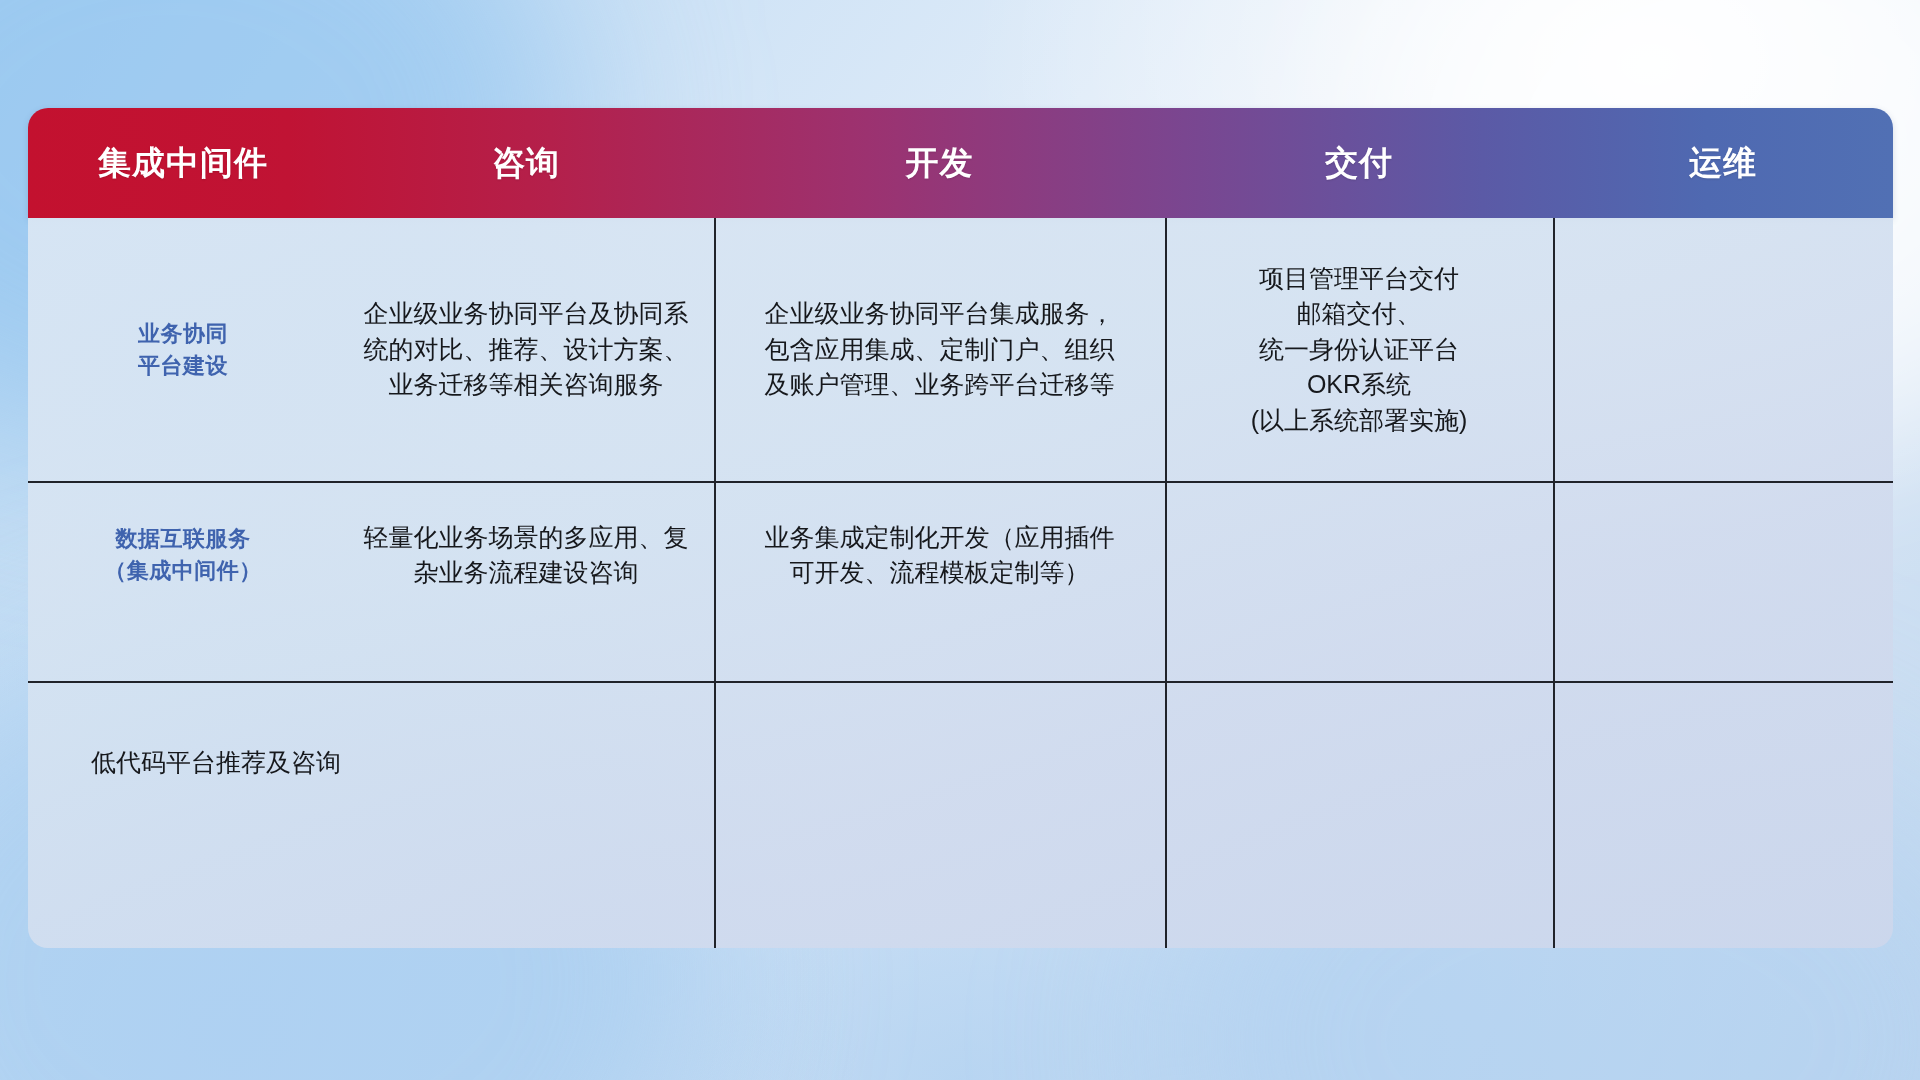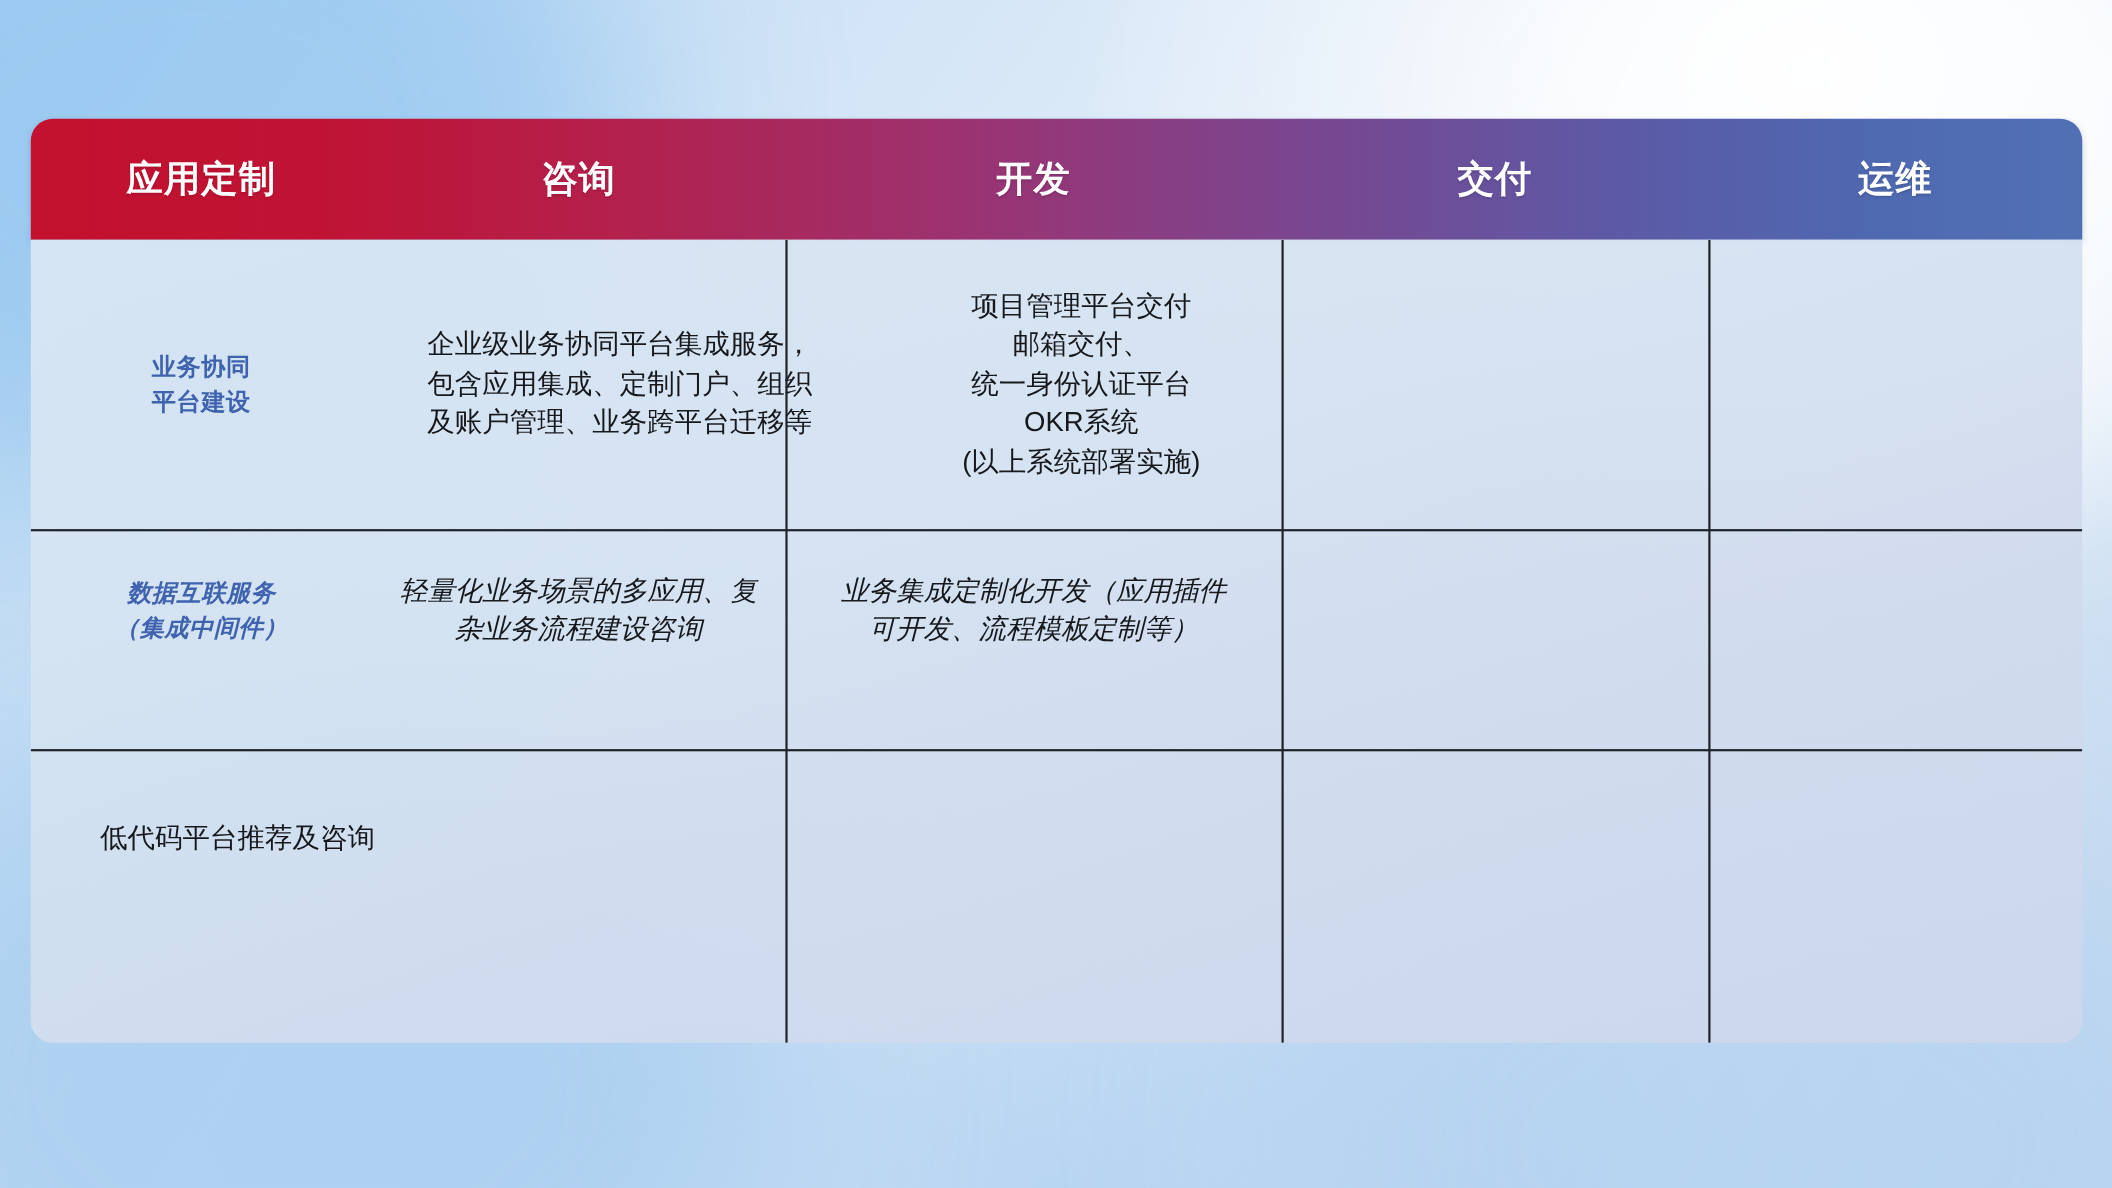--- a/index.html
+++ b/index.html
@@ -78,21 +78,21 @@
         rgba(209,219,238,0.92) 66%,
         rgba(205,215,236,0.92) 100%);
     border-radius: 0 0 20px 20px;
     height: 730px;
     position: relative;
     overflow: hidden;
   }
 
   .trow { display: flex; position: relative; }
   .trow.r0 { height: 263px; }
-  .trow.r1 { height: 148px; font-style: italic; }
+  .trow.r1 { height: 148px; }
   .trow.r2 { height: 267px; }
 
   .td {
     display: flex;
     align-items: center;
     justify-content: center;
     text-align: center;
     padding: 6px 14px;
     font-size: 25px;
     line-height: 1.42;
@@ -133,32 +133,35 @@
 <div id="canvas">
 
   <div class="blob blob-a"></div>
   <div class="blob blob-b"></div>
   <div class="blob blob-c"></div>
   <div class="blob blob-d"></div>
 
   <div id="table">
 
     <div class="thead">
-      <div class="th h0">应用定制</div>
+      <div class="th h0">集成中间件</div>
       <div class="th h1">咨询</div>
       <div class="th c1">开发</div>
       <div class="th c2">交付</div>
       <div class="th c3">运维</div>
     </div>
 
     <div class="tbody">
 
       <div class="trow r0">
         <div class="td label h0">业务协同
 平台建设</div>
+        <div class="td h1">企业级业务协同平台及协同系
+统的对比、推荐、设计方案、
+业务迁移等相关咨询服务</div>
         <div class="td c1">企业级业务协同平台集成服务，
 包含应用集成、定制门户、组织
 及账户管理、业务跨平台迁移等</div>
         <div class="td c2">项目管理平台交付
 邮箱交付、
 统一身份认证平台
 OKR系统
 (以上系统部署实施)</div>
       </div>
 

